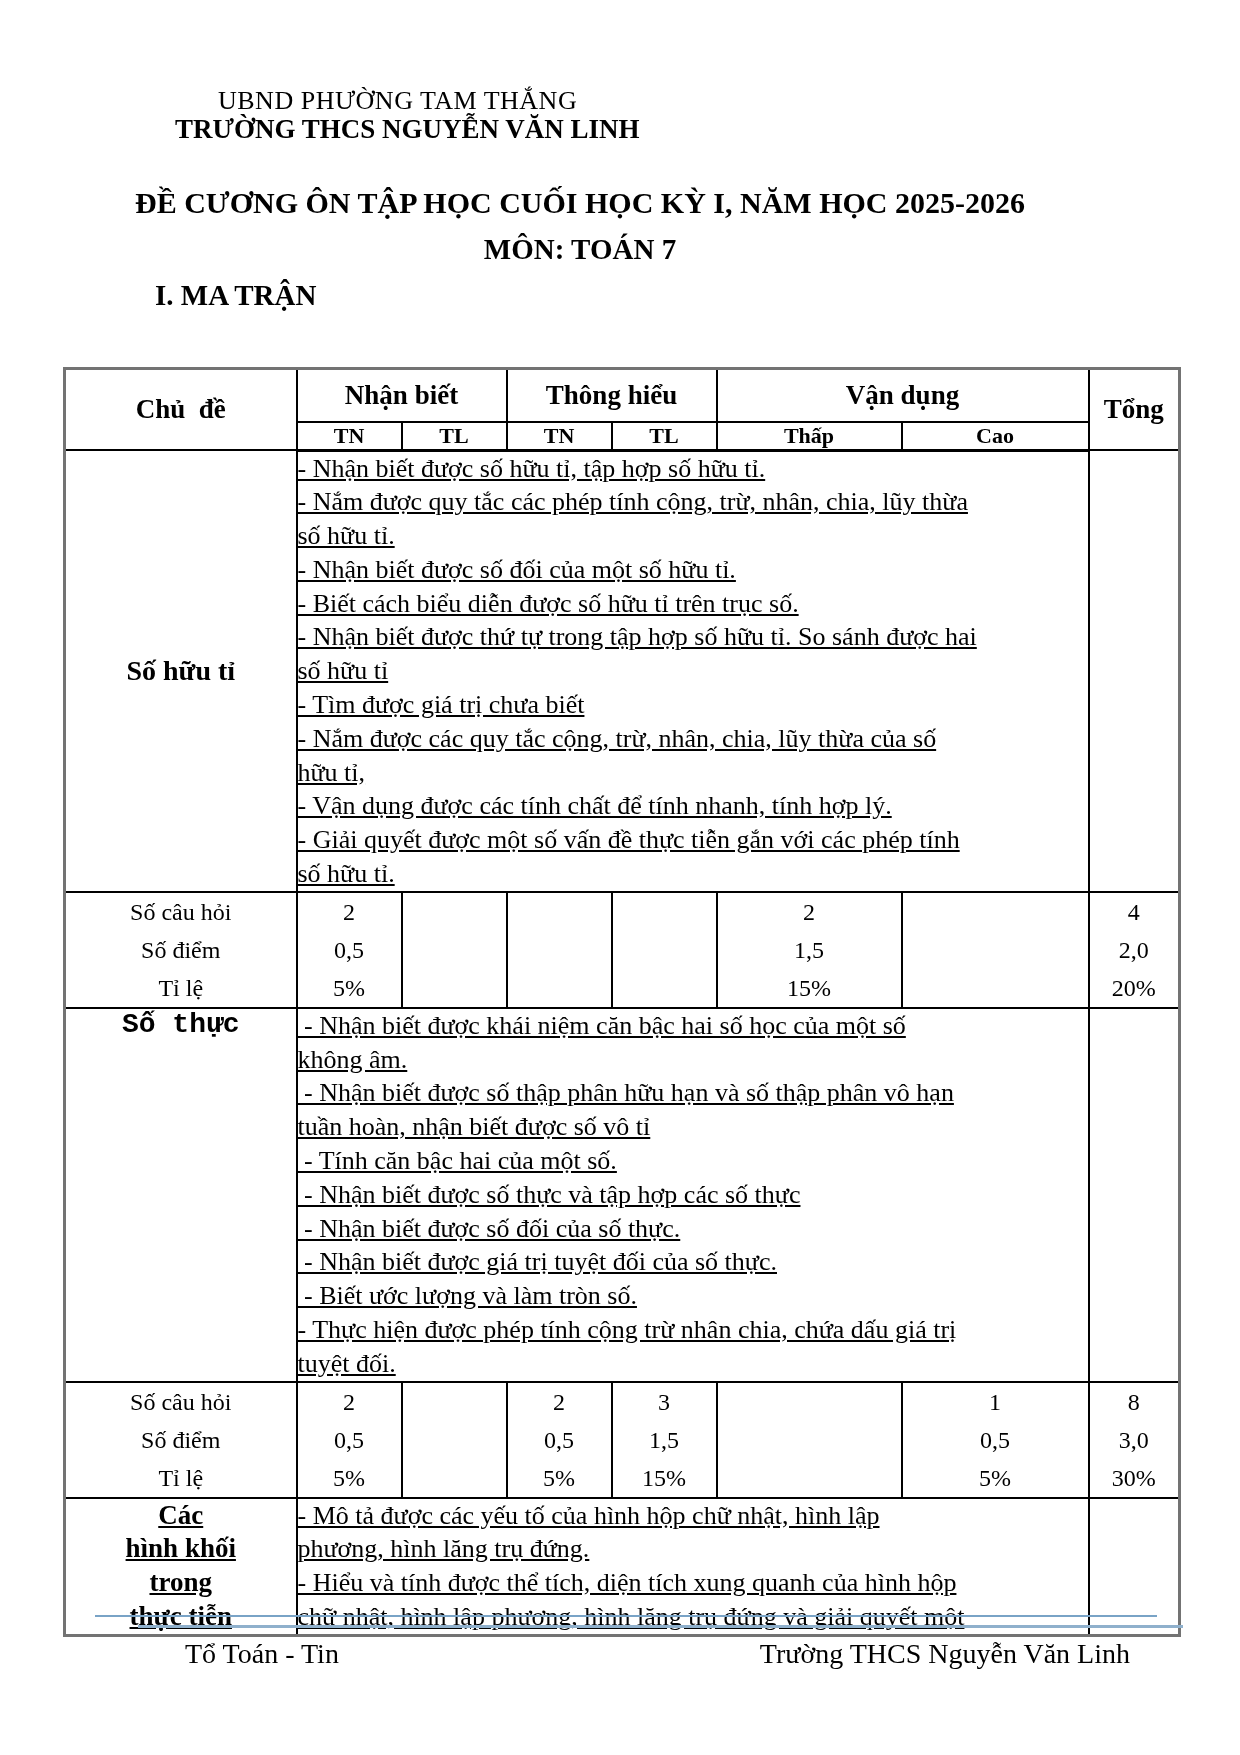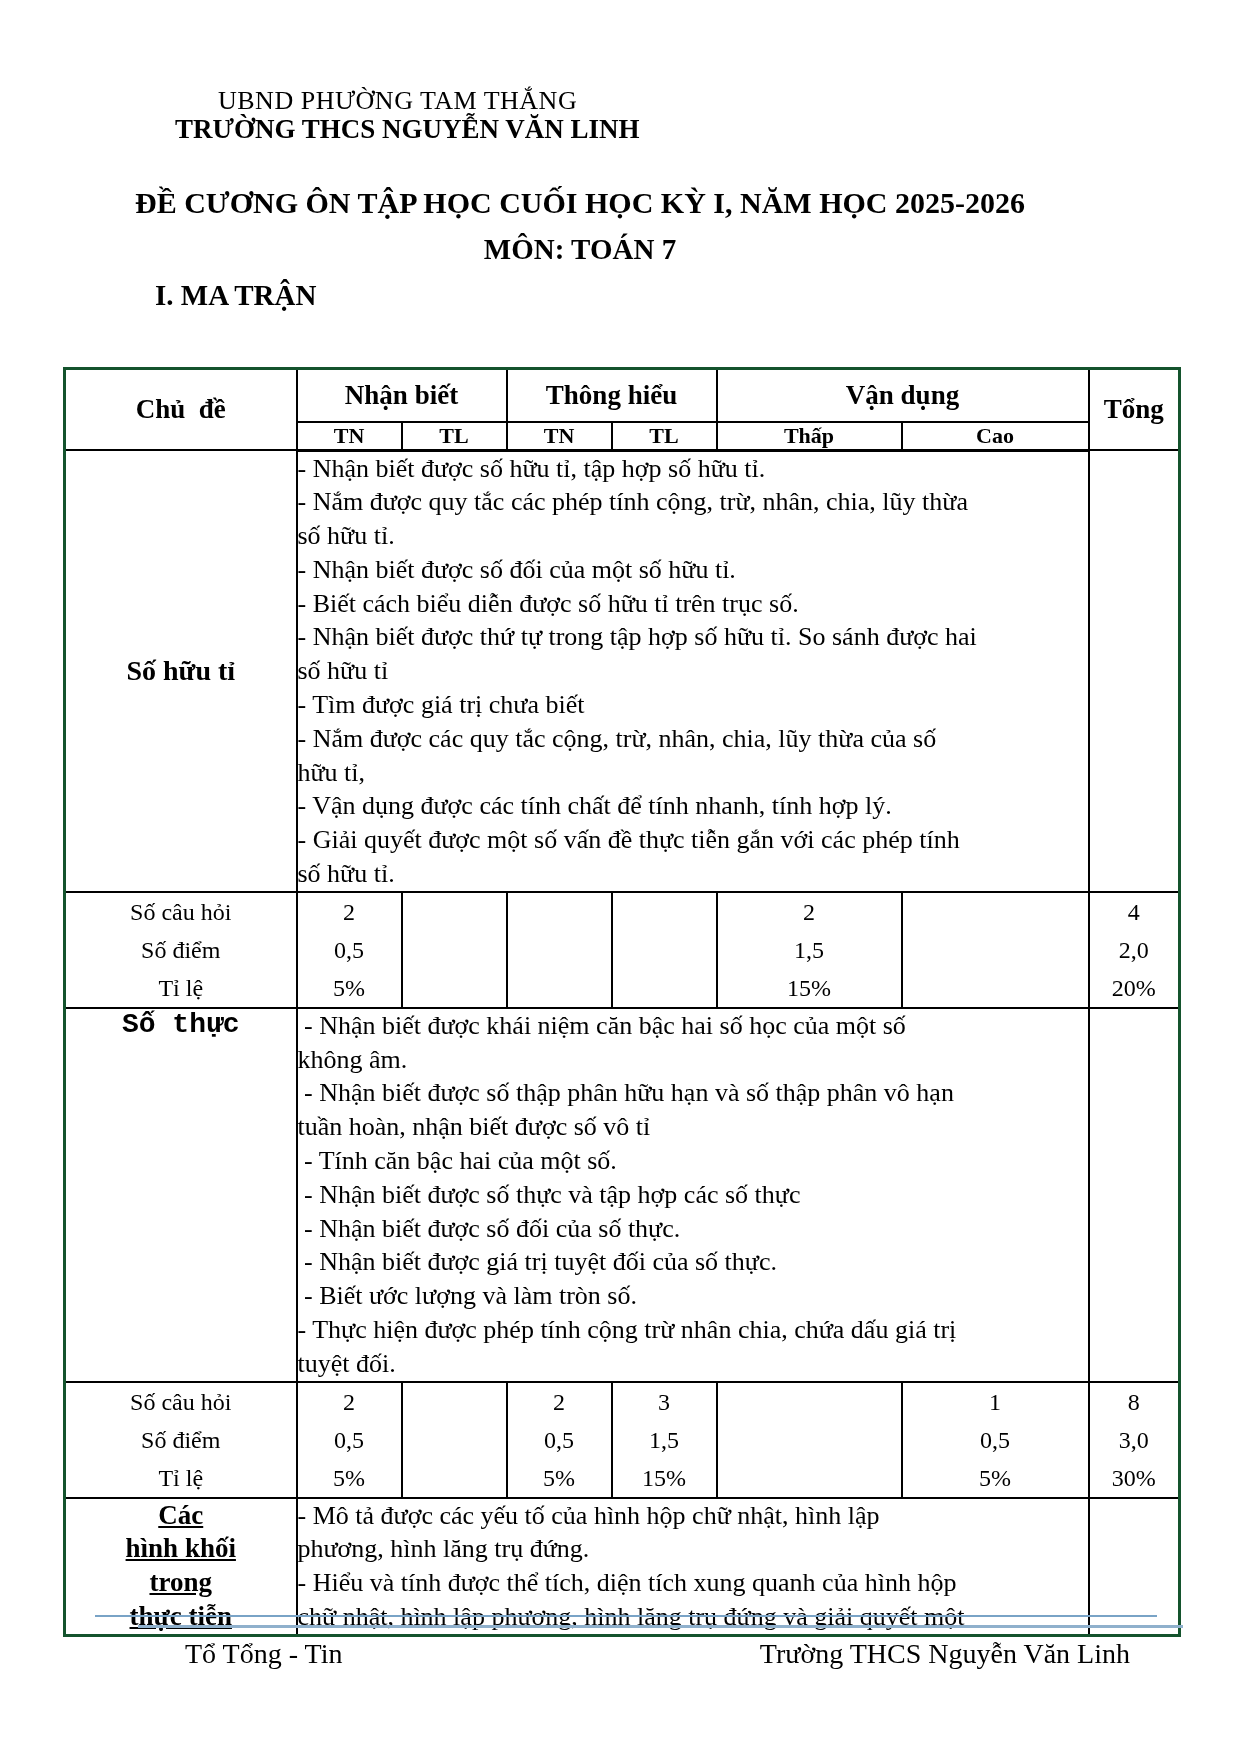--- a/index.html
+++ b/index.html
@@ -4,28 +4,28 @@
 <style>
   html,body{margin:0;padding:0;background:#ffffff;}
   body{width:1240px;height:1755px;position:relative;font-family:"Liberation Serif",serif;color:#000;}
   .abs{position:absolute;}
   .org-line{left:218px;top:86px;font-size:26px;letter-spacing:.5px;}
   .school-line{left:175px;top:114px;font-size:27px;font-weight:bold;}
   .title-band{left:63px;top:186px;width:1034px;text-align:center;font-size:30px;font-weight:bold;}
   .subject-band{left:63px;top:233px;width:1034px;text-align:center;font-size:29px;font-weight:bold;}
   .ma-tran{left:155px;top:279px;font-size:29px;font-weight:bold;}
 
-  table.matrix{position:absolute;left:63px;top:367px;width:1115px;border-collapse:collapse;table-layout:fixed;border:3px solid #14532d;}
+  table.matrix{position:absolute;left:63px;top:367px;width:1115px;border-collapse:collapse;table-layout:fixed;border:3px solid #737373;}
   table.matrix td, table.matrix th{border:2px solid #000;padding:0;overflow:hidden;}
   th.group{font-size:27px;font-weight:bold;text-align:center;vertical-align:middle;white-space:pre;}
   th.sub{font-size:22px;font-weight:bold;text-align:center;vertical-align:middle;border-bottom:3px solid #000 !important;}
   td.topic{font-size:28px;font-weight:bold;text-align:center;vertical-align:middle;}
   td.topic-high{vertical-align:top;padding-top:98px;font-family:Liberation Mono, monospace;}
   td.topic-multiline{vertical-align:top;padding-top:3px;font-size:27px;line-height:33.8px;white-space:pre-line;text-decoration:underline;}
-  td.body{vertical-align:top;text-align:left;padding:2px 8px 0 12px;font-size:26px;line-height:33.8px;white-space:pre;}
+  td.body{vertical-align:top;text-align:left;padding:2px 8px 0 12px;font-size:26px;line-height:33.8px;white-space:pre;text-decoration:underline;}
   td.stat{font-size:24px;line-height:38px;text-align:center;vertical-align:middle;white-space:pre-line;border-top:3px solid #000;border-bottom:3px solid #000;}
 
   .rule{position:absolute;height:2px;}
   .rule-1{left:95px;top:1615px;width:1062px;background:#79a3c6;}
   .rule-2{left:138px;top:1625px;width:1045px;background:#8fb0cc;height:3px;}
   .footer-left{left:185px;top:1638px;font-size:28px;}
   .footer-right{right:110px;top:1638px;font-size:28px;}
 </style>
 </head>
 <body>
@@ -147,14 +147,14 @@
 phương, hình lăng trụ đứng.
 - Hiểu và tính được thể tích, diện tích xung quanh của hình hộp
 chữ nhật, hình lập phương, hình lăng trụ đứng và giải quyết một</td>
     <td></td>
   </tr>
 </tbody>
   </table>
 
 <div class="rule rule-1"></div>
 <div class="rule rule-2"></div>
-<div class="abs footer-left">Tổ Tổng - Tin</div>
+<div class="abs footer-left">Tổ Toán - Tin</div>
 <div class="abs footer-right">Trường THCS Nguyễn Văn Linh</div>
 
 </body></html>

